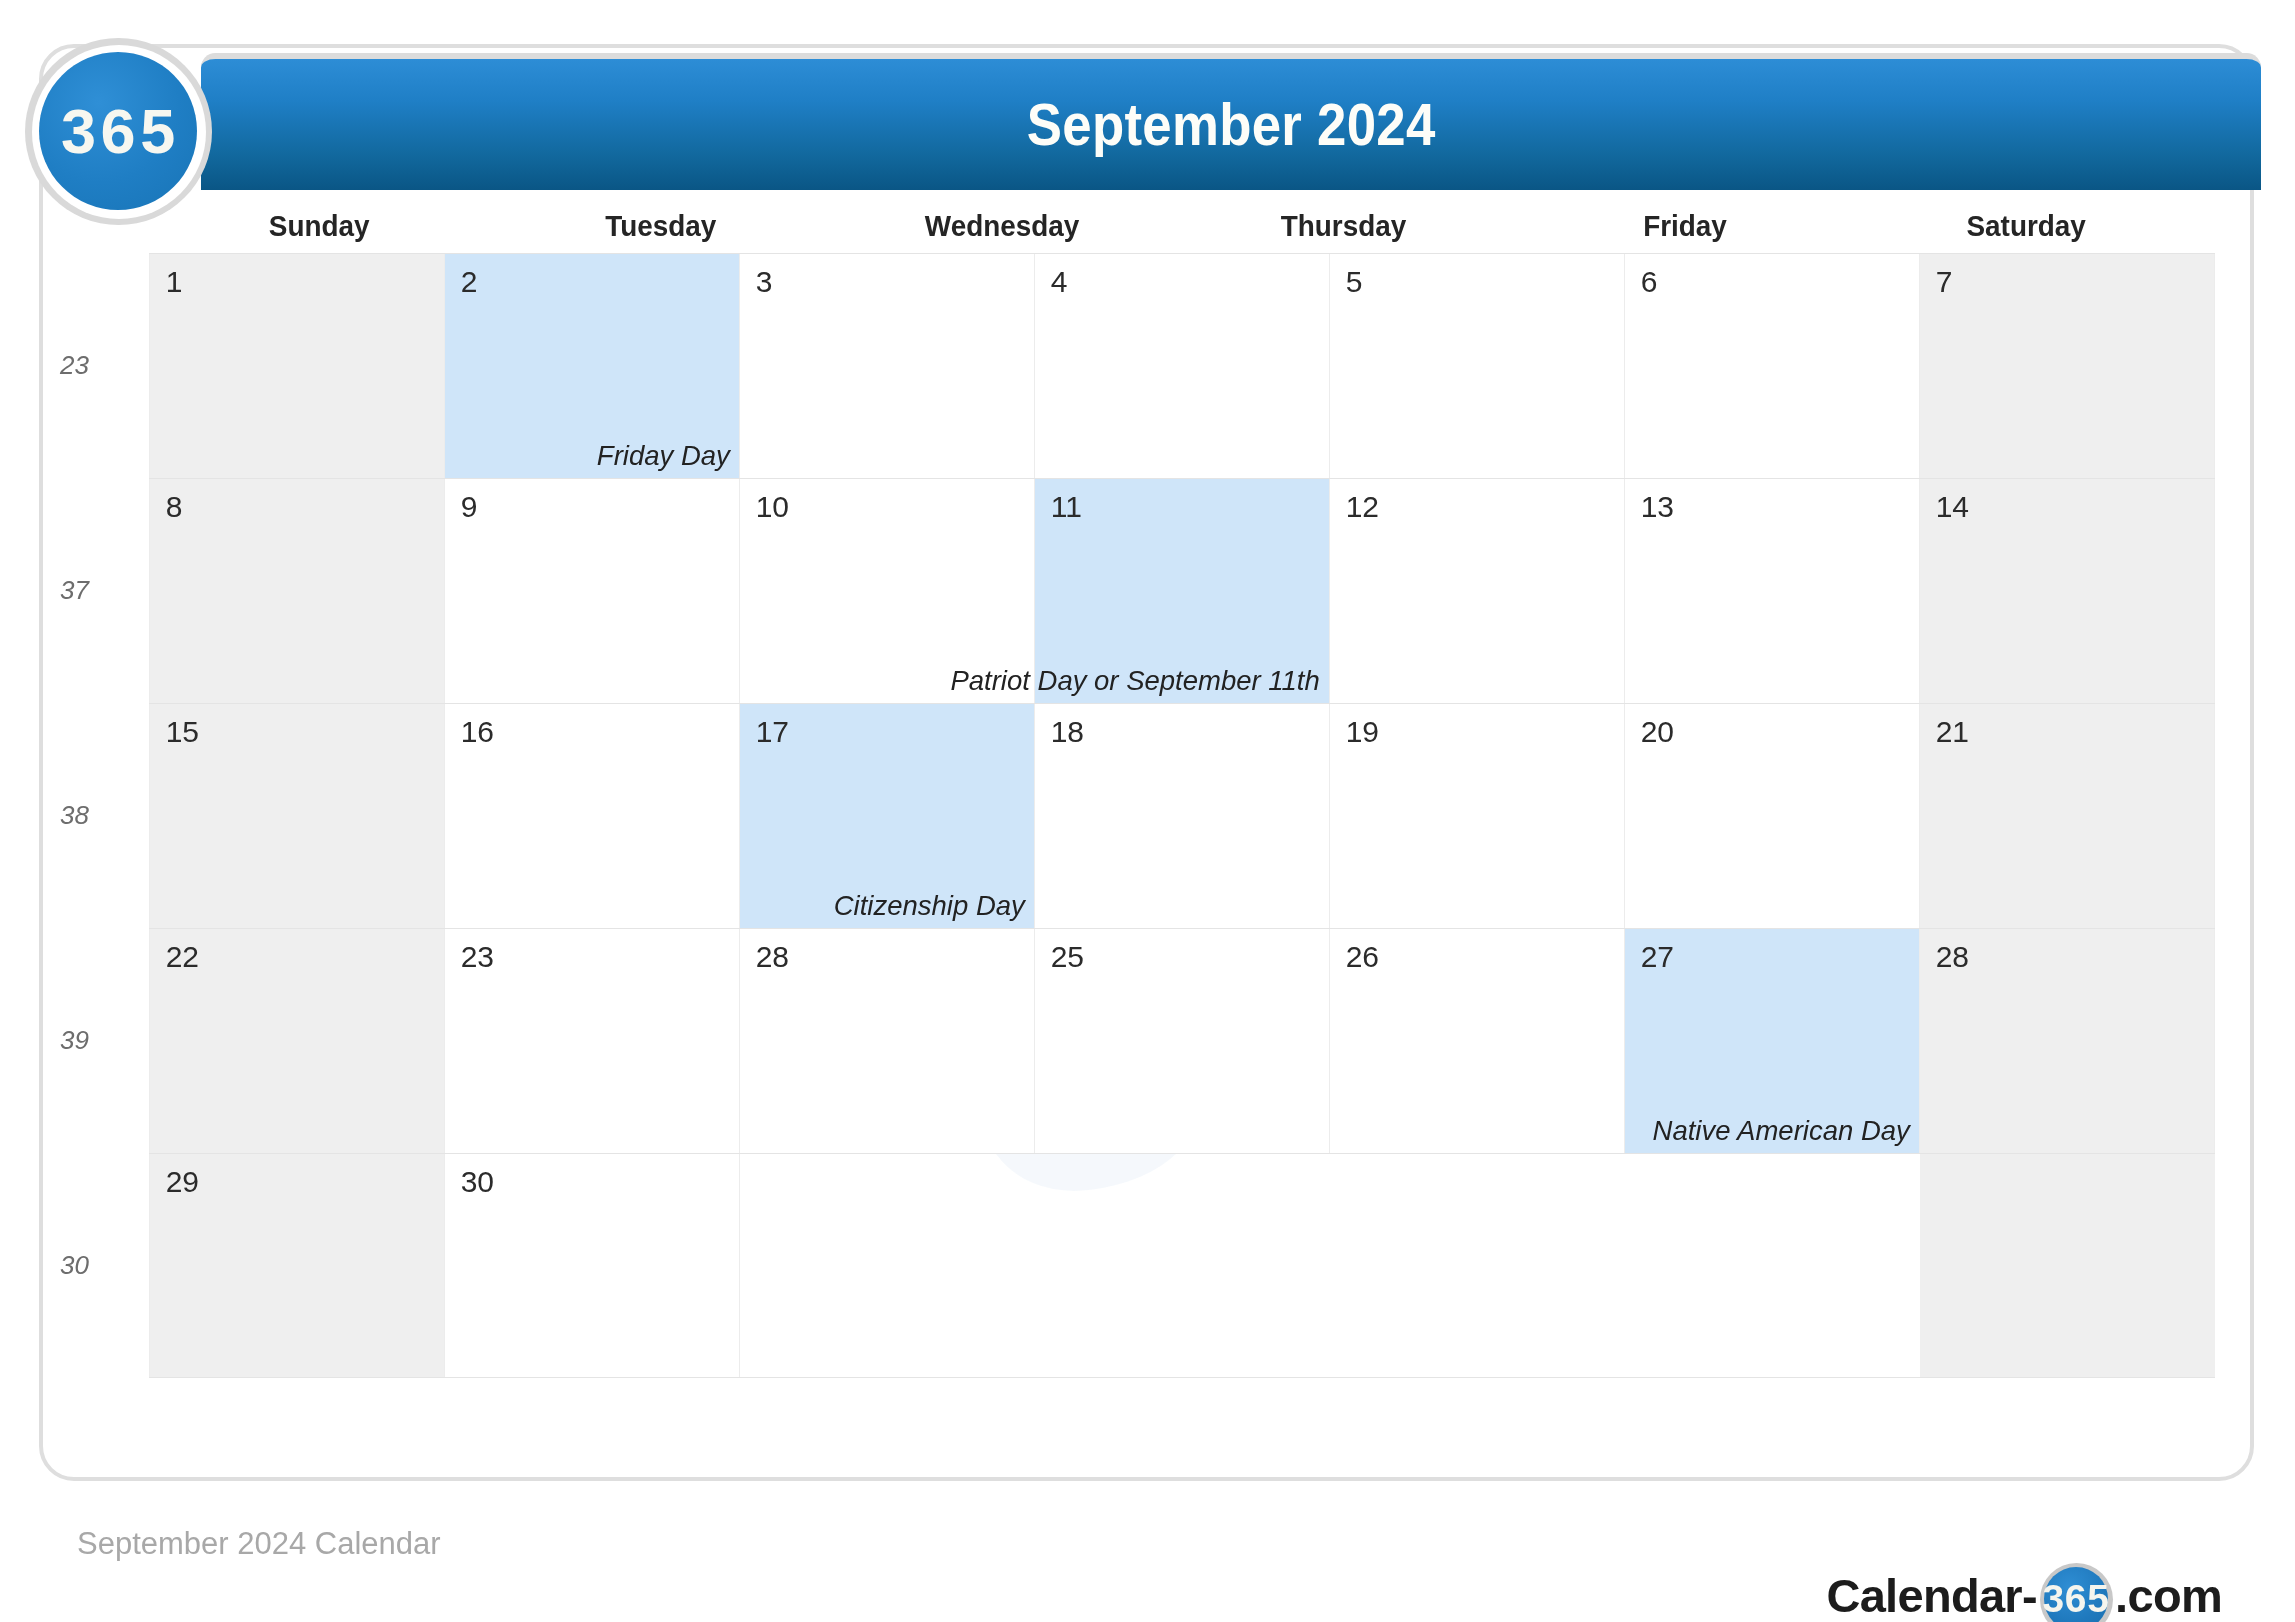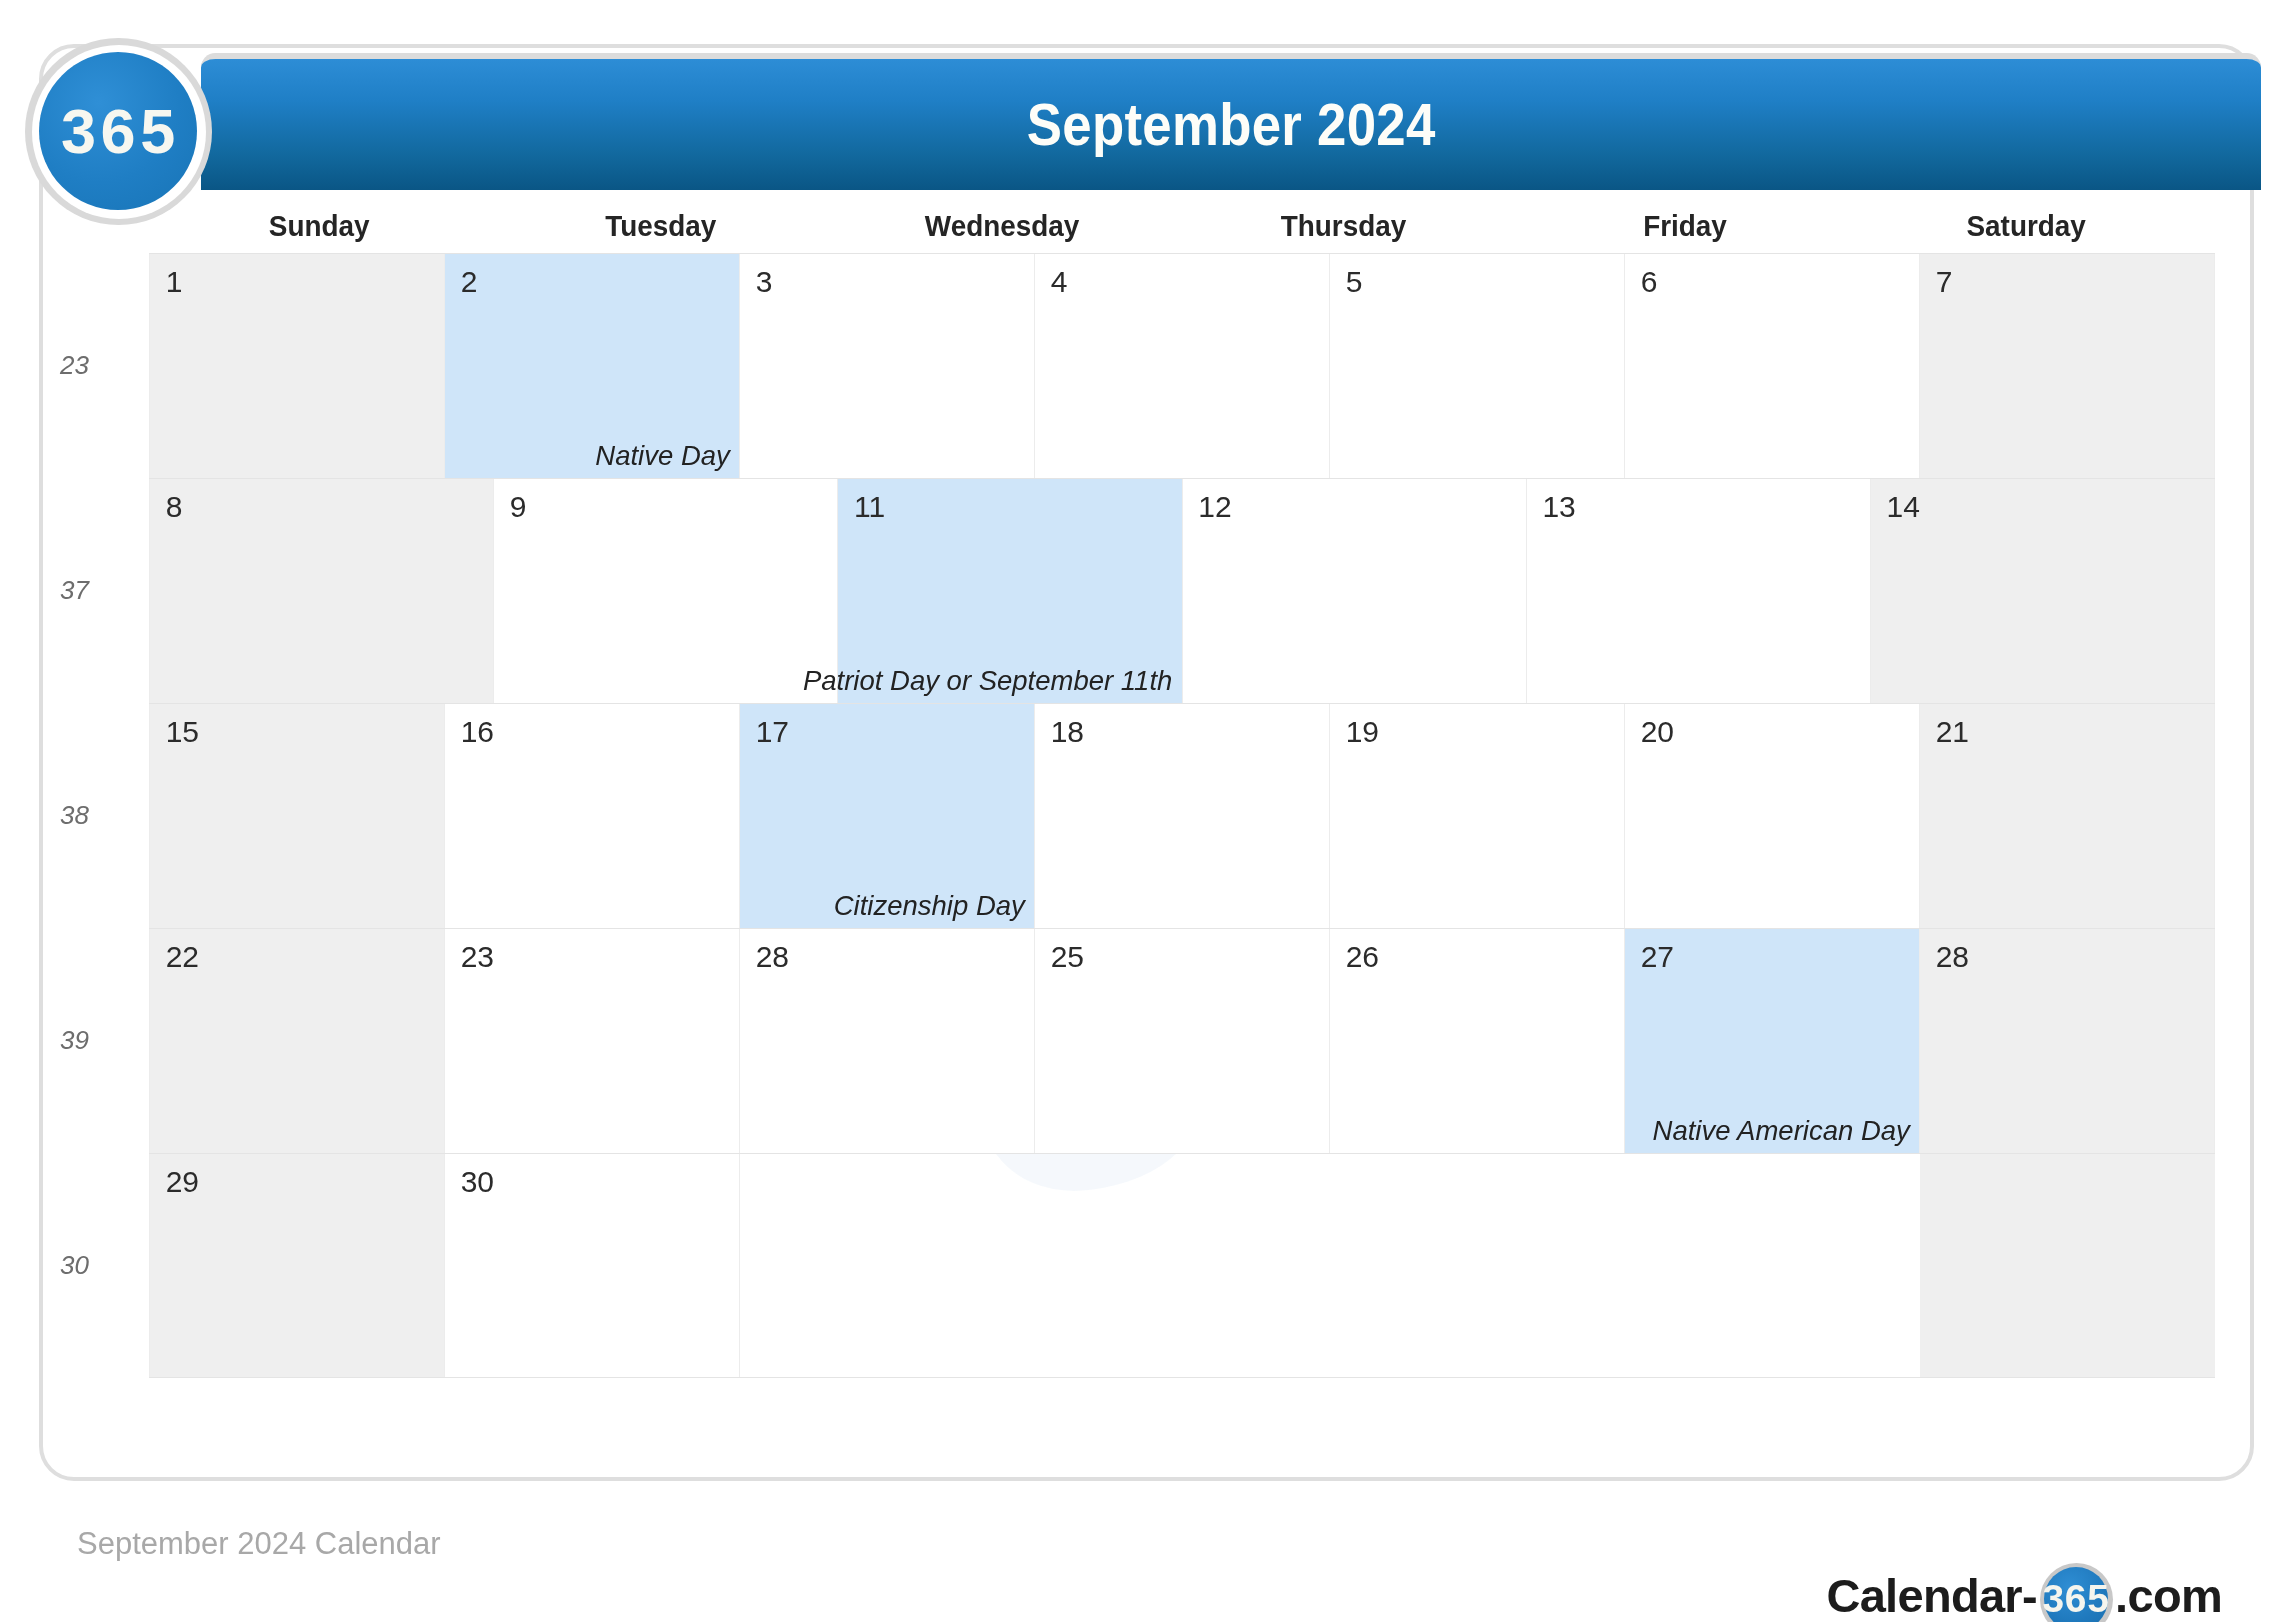--- a/index.html
+++ b/index.html
@@ -301,21 +301,21 @@
 
     <div class="weeks" id="weeks-container">
         <div class="week-row">
           <div class="weeknum-cell">23</div>
           <div class="days">
             <div class="day-cell weekend">
               <div class="day-number">1</div>
             </div>
             <div class="day-cell holiday">
               <div class="day-number">2</div>
-              <div class="holiday-label">Native Day</div>
+              <div class="holiday-label">Friday Day</div>
             </div>
             <div class="day-cell">
               <div class="day-number">3</div>
             </div>
             <div class="day-cell">
               <div class="day-number">4</div>
             </div>
             <div class="day-cell">
               <div class="day-number">5</div>
             </div>
@@ -328,20 +328,23 @@
           </div>
         </div>
         <div class="week-row">
           <div class="weeknum-cell">37</div>
           <div class="days">
             <div class="day-cell weekend">
               <div class="day-number">8</div>
             </div>
             <div class="day-cell">
               <div class="day-number">9</div>
+            </div>
+            <div class="day-cell">
+              <div class="day-number">10</div>
             </div>
             <div class="day-cell holiday">
               <div class="day-number">11</div>
               <div class="holiday-label">Patriot Day or September 11th</div>
             </div>
             <div class="day-cell">
               <div class="day-number">12</div>
             </div>
             <div class="day-cell">
               <div class="day-number">13</div>

